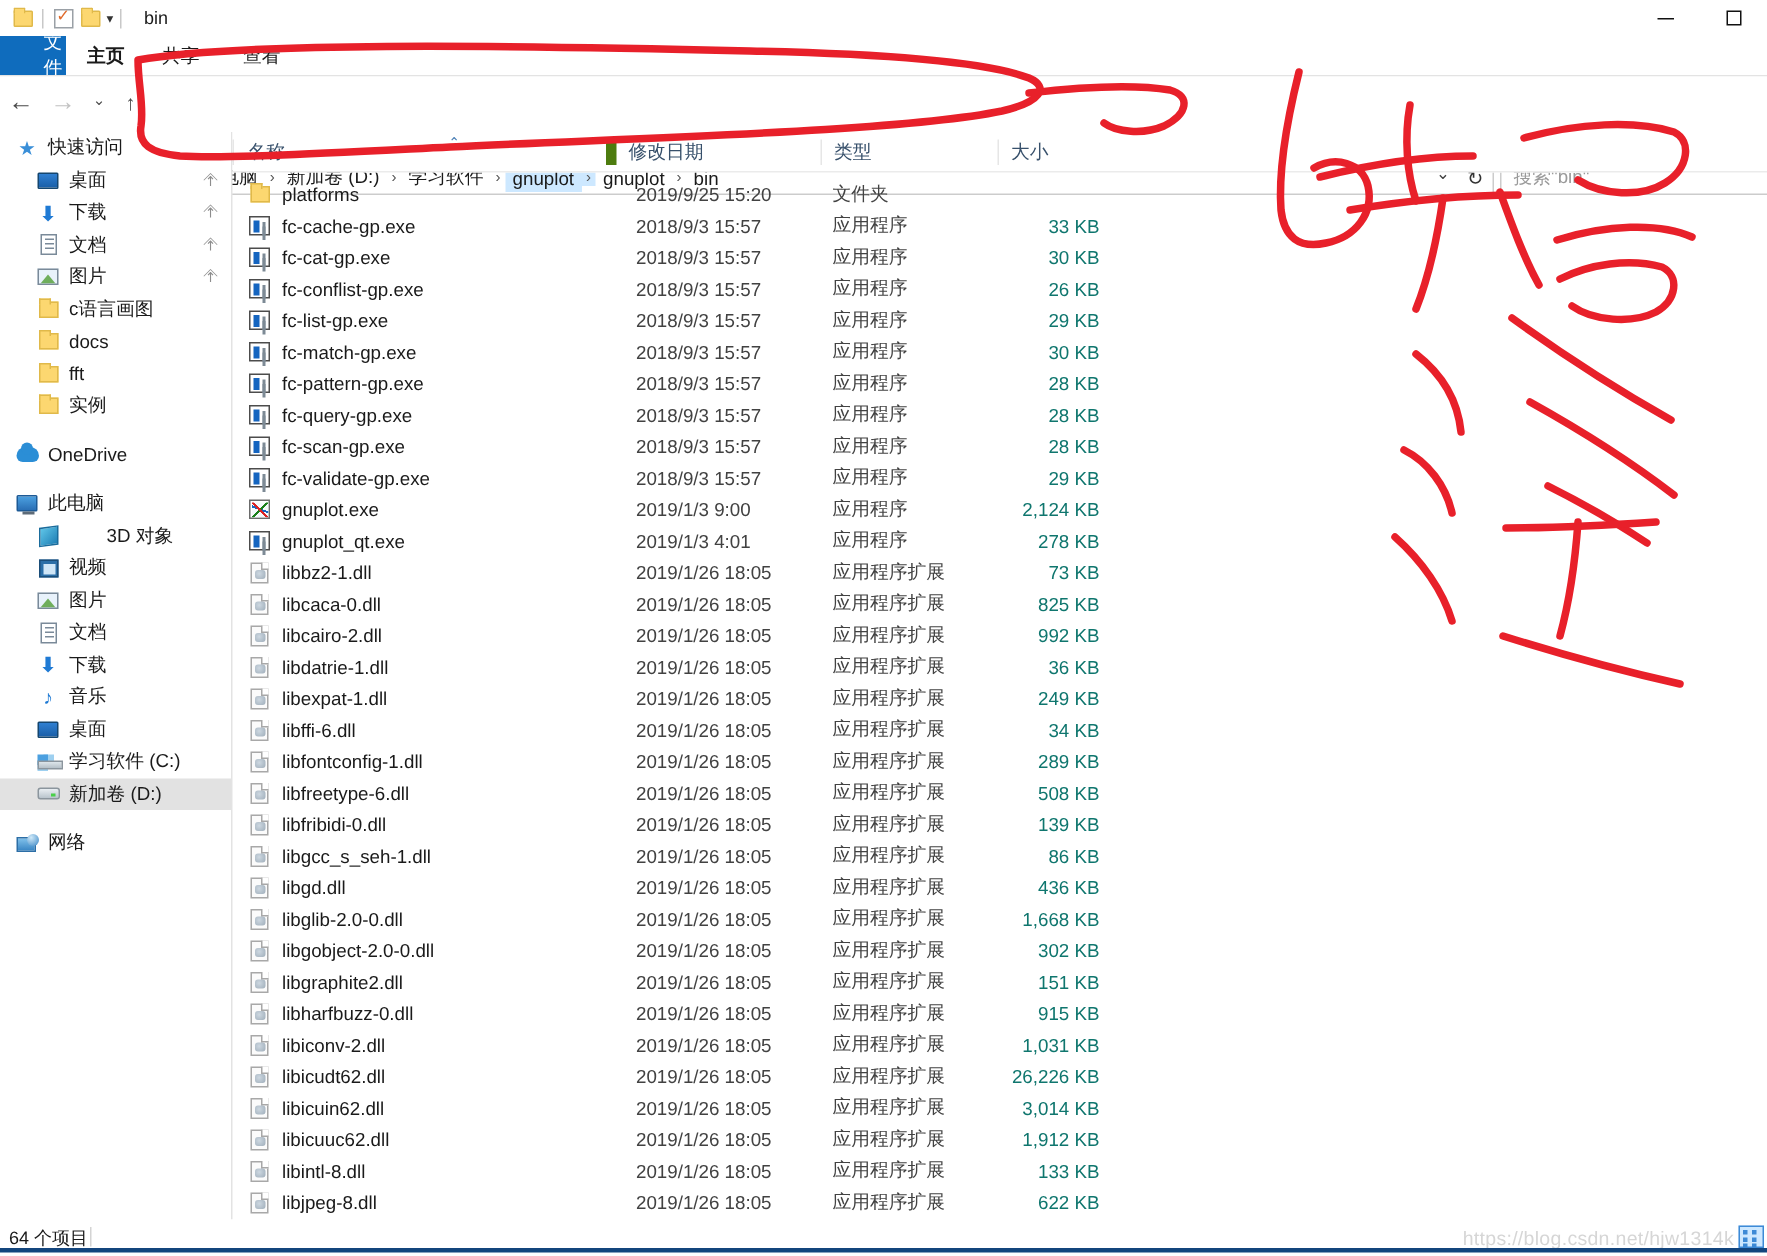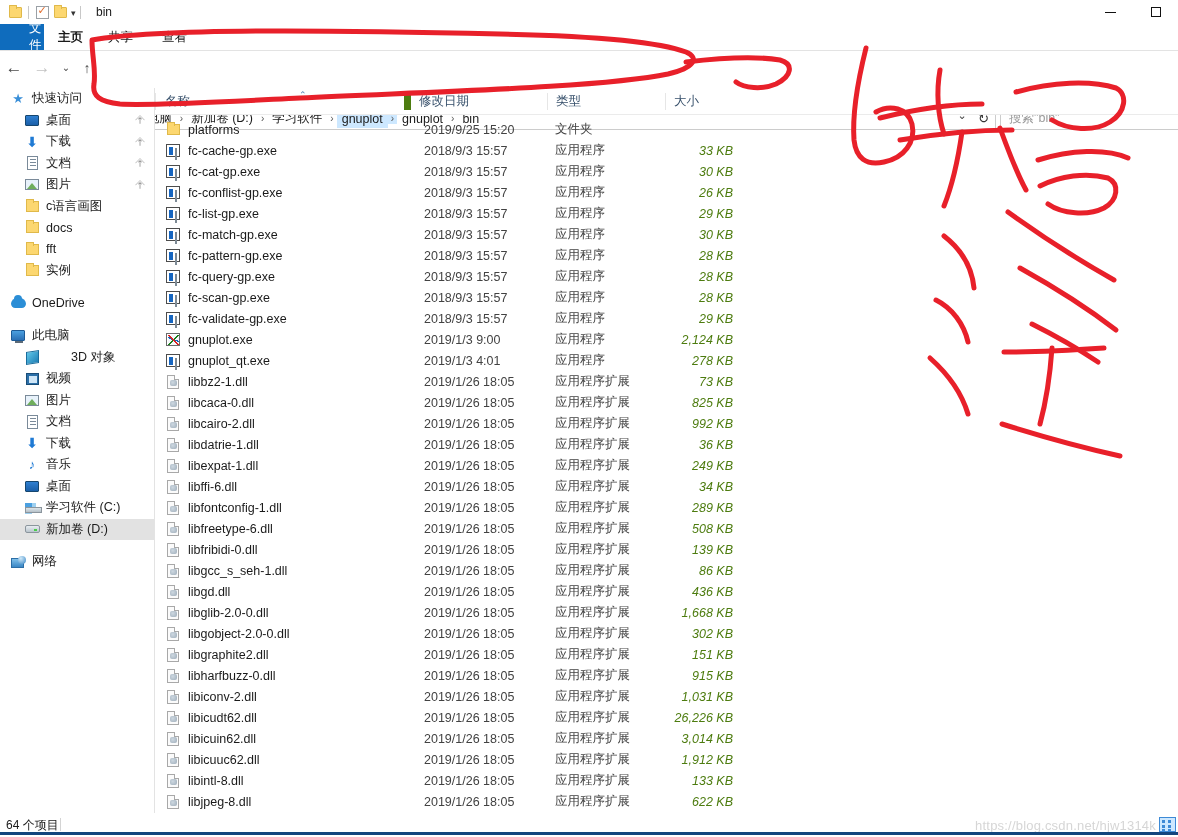--- a/index.html
+++ b/index.html
@@ -131,21 +131,21 @@
   .sort-caret { position:absolute; left:134px; top:2px; font-size:9px; color:#4a7fb5; }
   .colhead-line { position:absolute; left:155px; top:114px; width:1023px; height:1px; background:#ebebeb; }
 
   
   .filelist { position:absolute; left:155px; top:119px; width:1023px; height:694px; overflow:hidden; }
   .row { height:21px; display:flex; align-items:center; font-size:12.5px; color:#1a1a1a; position:relative; }
   .cell-name { position:absolute; left:10px; display:flex; align-items:center; }
   .f-ico { width:16px; height:16px; margin-right:7px; flex:0 0 16px; display:flex; align-items:center; justify-content:center;}
   .cell-date { position:absolute; left:269px; color:#424242; }
   .cell-type { position:absolute; left:400px; color:#424242; }
-  .cell-size { position:absolute; left:510px; width:68px; text-align:right; color:#4d7c0f;font-style:italic; }
+  .cell-size { position:absolute; left:510px; width:68px; text-align:right; color:#0f766e; }
 
   .ft-folder { width:13px; height:11px; background:#fcd770; border:1px solid #e0b94a; position:relative;}
   .ft-folder::before{content:"";position:absolute;left:-1px;top:-3px;width:6px;height:3px;
     background:#fcd770;border:1px solid #e0b94a;border-bottom:none;}
   .ft-exe { width:14px; height:13px; background:#fff; border:1px solid #4c4c4c; position:relative; }
   .ft-exe::after{content:"";position:absolute;left:2px;top:2px;width:4px;height:8px;background:#1565c0;
     box-shadow:5px 0 0 -1px #7d8a95, 5px 3px 0 -1px #7d8a95, 5px 6px 0 -1px #7d8a95;}
   .ft-gnu { width:14px; height:13px; background:#fff; border:1px solid #6b6b6b; position:relative; overflow:hidden;}
   .ft-gnu::before{content:"";position:absolute;left:1px;top:1px;width:11px;height:10px;
     background:

